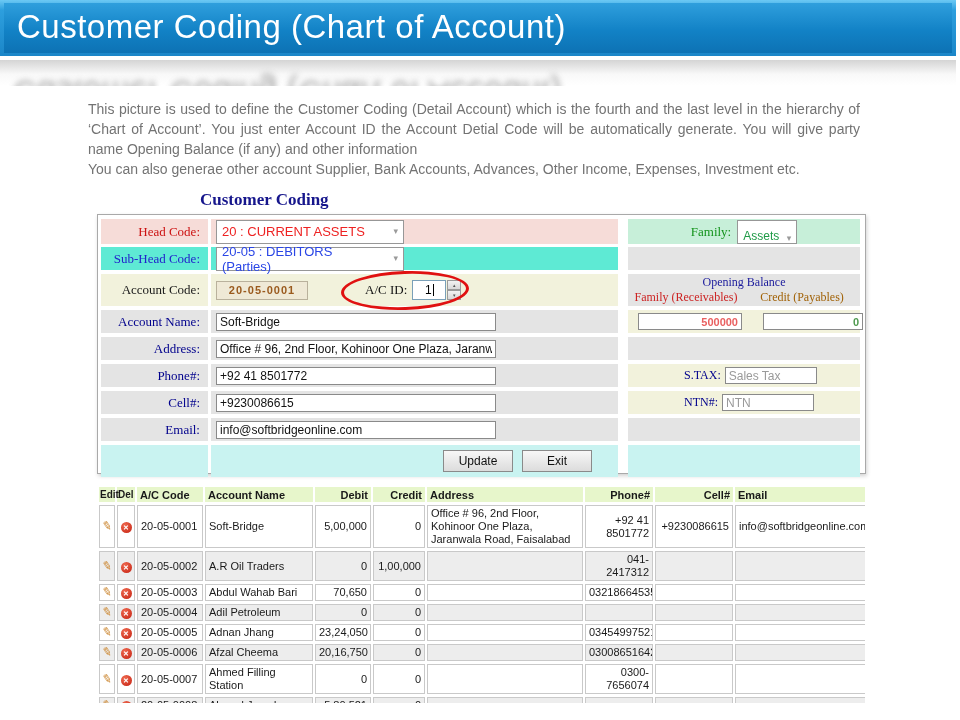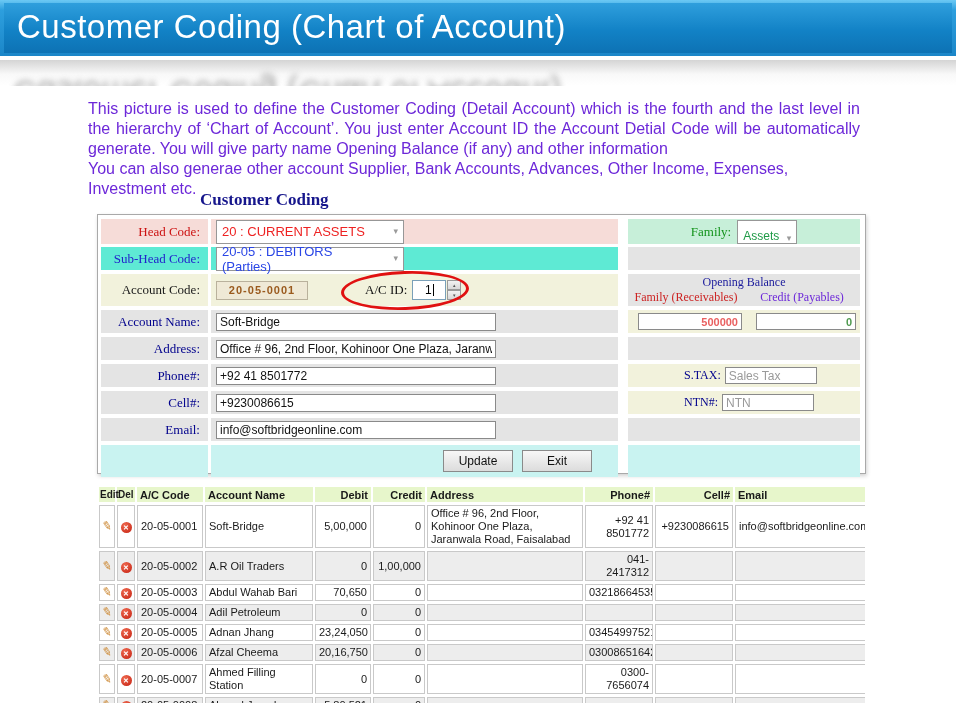--- a/index.html
+++ b/index.html
@@ -15,22 +15,22 @@
             background:linear-gradient(180deg,#2f9fdd 0%,#1282c6 55%,#0d72b4 100%);
             color:#fff; font-size:33px; line-height:48px; padding-left:13px;
             letter-spacing:0.5px; white-space:nowrap; }
   .reflection { position:absolute; left:0; top:60px; width:956px; height:26px; overflow:hidden;
             background:linear-gradient(180deg, rgba(160,160,160,.45) 0%, rgba(230,230,230,.25) 55%, rgba(255,255,255,0) 100%); }
   .reflection .refl-text { height:56px; font-size:33px; line-height:48px; padding-left:13px;
             color:#7d7d7d; transform:scaleY(-1); filter:blur(3px); opacity:.8;
             letter-spacing:0.5px; white-space:nowrap; }
 
   
-  .intro { position:absolute; left:88px; top:99px; width:772px; font-size:16px;
-           line-height:20px; color:#6d28d9; }
+  .intro { position:absolute; left:88px; top:99px; width:772px; font-size:14px;
+           line-height:20px; color:#737373; }
   .intro .p1 { text-align:justify; }
   .intro .p2 { text-align:left; }
 
   
   .form-title { position:absolute; left:200px; top:190px; font-family:"Liberation Serif", serif;
            font-weight:bold; font-size:17px; color:#16168c; }
   .panel { position:absolute; left:97px; top:214px; width:769px; height:260px;
            background:#fff; border:1px solid #a9a9a9; box-shadow:1px 2px 4px rgba(0,0,0,.18); }
   .frow { position:absolute; left:0; width:100%; }
   .cellbox { position:absolute; top:0; height:100%; }
@@ -75,22 +75,22 @@
 
   .txt-input { height:18px; border:1px solid #8a8a8a; background:#fff; font-size:12px;
         padding:0 3px; font-family:"Liberation Sans", sans-serif; color:#111; }
   .w-main { width:280px; }
 
   .ob-cell { flex-direction:column; justify-content:center; font-family:"Liberation Serif", serif; font-size:12px; }
   .ob-title { color:#1a1a9c; text-align:center; width:100%; }
   .ob-labels { display:flex; width:100%; }
   .ob-labels span { flex:1; text-align:center; }
   .ob-debit-l { color:#cc2222; }
-  .ob-credit-l { color:#6d28d9; }
-  .ob-inputs { padding-left:10px; gap:14px; }
+  .ob-credit-l { color:#a16207; }
+  .ob-inputs { padding-left:10px; gap:21px; }
   .amt { width:104px; height:17px; text-align:right; font-weight:bold; font-size:11px; }
   .amt-debit { color:#e96060; }
   .amt-credit { color:#4f9a4f; }
 
   .tax-cell { padding-left:56px; font-family:"Liberation Serif", serif; font-size:12px; }
   .tax-cell input { width:92px; height:17px; margin-left:4px; }
   .tax-cell input::placeholder { color:#9a9a9a; }
 
   .btn-row { padding-left:232px; gap:9px; }
   .btn { width:70px; height:22px; border:1px solid #8a8a8a; background:linear-gradient(#f7f7f7,#dcdcdc);

